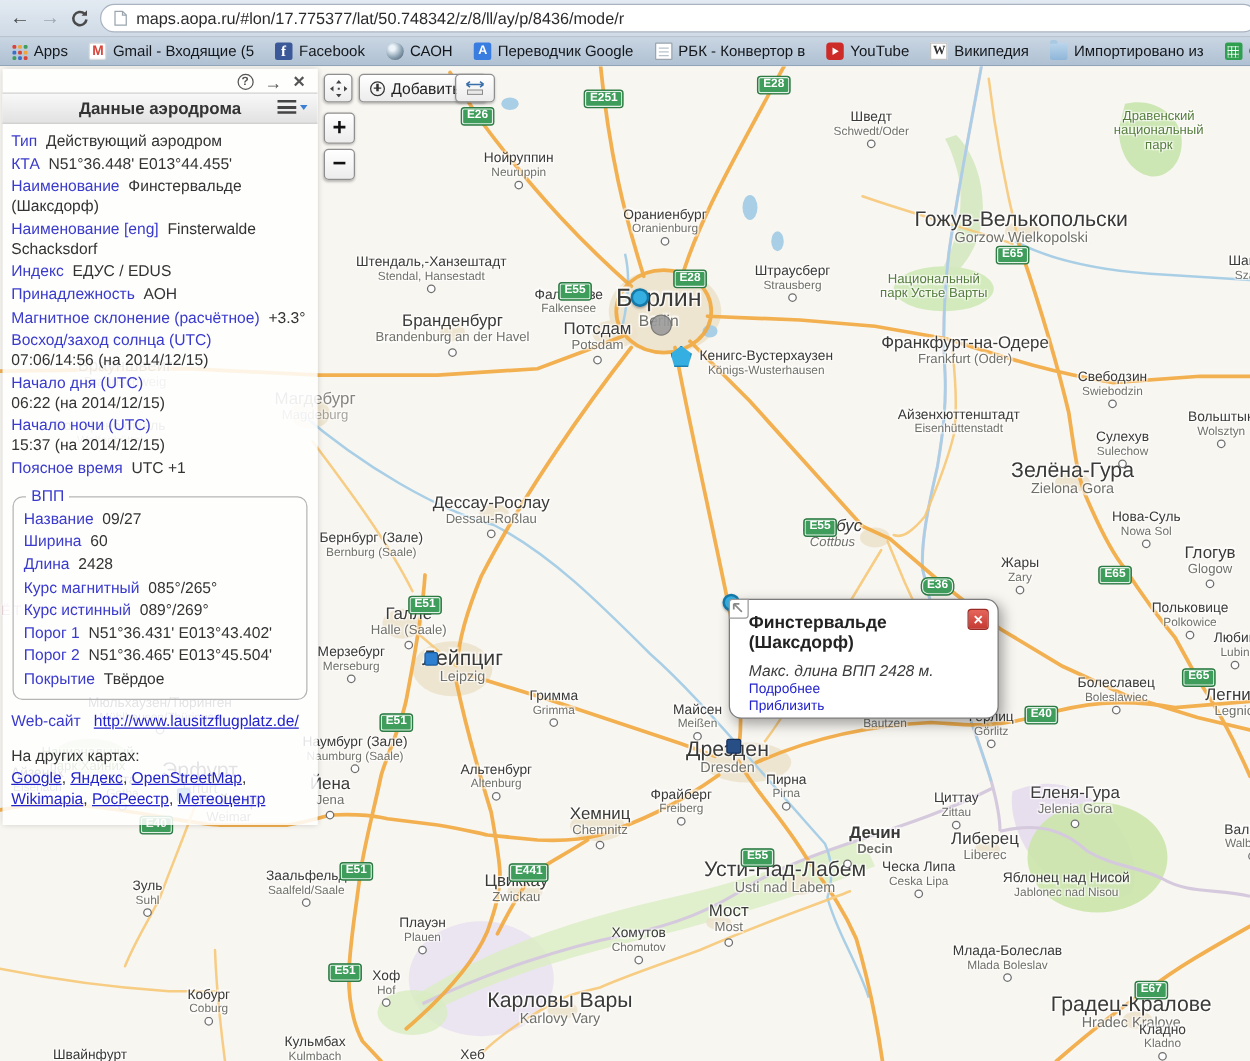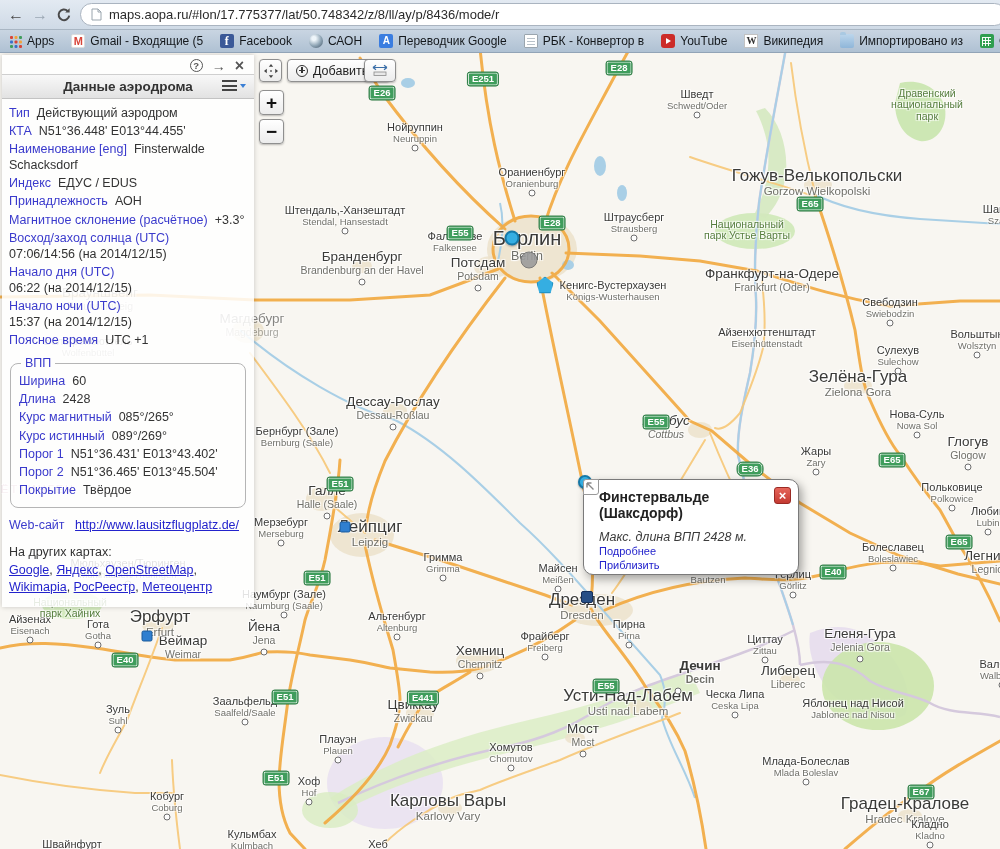--- a/index.html
+++ b/index.html
@@ -699,32 +699,34 @@
       <span>Данные аэродрома</span>
       <span id="panel-menu">
         <span class="hamb"></span>
         <span class="caret-blue"></span>
       </span>
     </div>
     <div id="panel-body">
       <div id="fields">
           <div class="prow"><span class="plabel">Тип</span><span class="pval">Действующий аэродром</span></div>
           <div class="prow"><span class="plabel">КТА</span><span class="pval">N51°36.448' E013°44.455'</span></div>
+          <div class="prow"><span class="plabel">Наименование</span><span class="pval">Финстервальде (Шаксдорф)</span></div>
           <div class="prow"><span class="plabel">Наименование [eng]</span><span class="pval">Finsterwalde Schacksdorf</span></div>
           <div class="prow"><span class="plabel">Индекс</span><span class="pval">ЕДУС / EDUS</span></div>
           <div class="prow"><span class="plabel">Принадлежность</span><span class="pval">АОН</span></div>
           <div class="prow"><span class="plabel">Магнитное склонение (расчётное)</span><span class="pval">+3.3°</span></div>
           <div class="prow block"><span class="plabel">Восход/заход солнца (UTC)</span><span class="pval">07:06/14:56 (на 2014/12/15)</span></div>
           <div class="prow block"><span class="plabel">Начало дня (UTC)</span><span class="pval">06:22 (на 2014/12/15)</span></div>
           <div class="prow block"><span class="plabel">Начало ночи (UTC)</span><span class="pval">15:37 (на 2014/12/15)</span></div>
           <div class="prow"><span class="plabel">Поясное время</span><span class="pval">UTC +1</span></div>
         </div>
       <fieldset id="rwy">
         <legend>ВПП</legend>
         <div id="rwy-rows">
+            <div class="prow"><span class="plabel">Название</span><span class="pval">09/27</span></div>
             <div class="prow"><span class="plabel">Ширина</span><span class="pval">60</span></div>
             <div class="prow"><span class="plabel">Длина</span><span class="pval">2428</span></div>
             <div class="prow"><span class="plabel">Курс магнитный</span><span class="pval">085°/265°</span></div>
             <div class="prow"><span class="plabel">Курс истинный</span><span class="pval">089°/269°</span></div>
             <div class="prow"><span class="plabel">Порог 1</span><span class="pval">N51°36.431' E013°43.402'</span></div>
             <div class="prow"><span class="plabel">Порог 2</span><span class="pval">N51°36.465' E013°45.504'</span></div>
             <div class="prow"><span class="plabel">Покрытие</span><span class="pval">Твёрдое</span></div>
           </div>
       </fieldset>
       <div class="prow" id="website-row">

